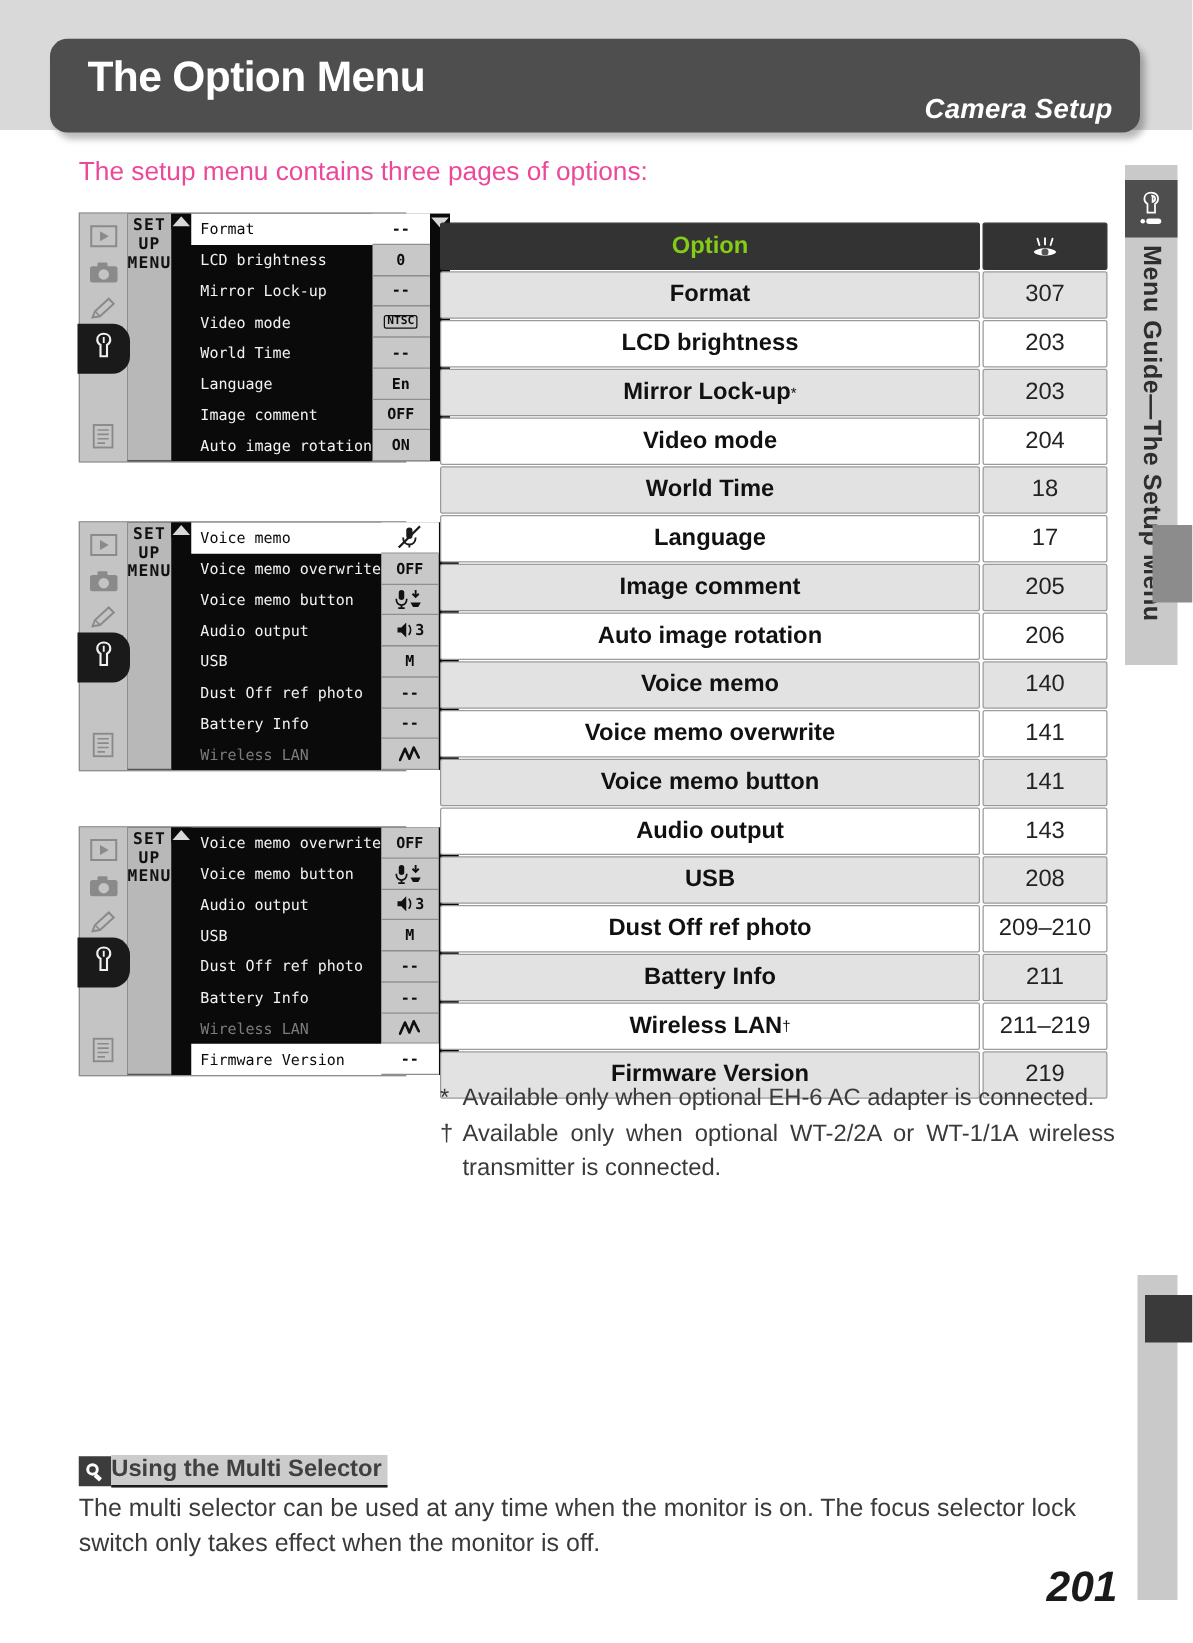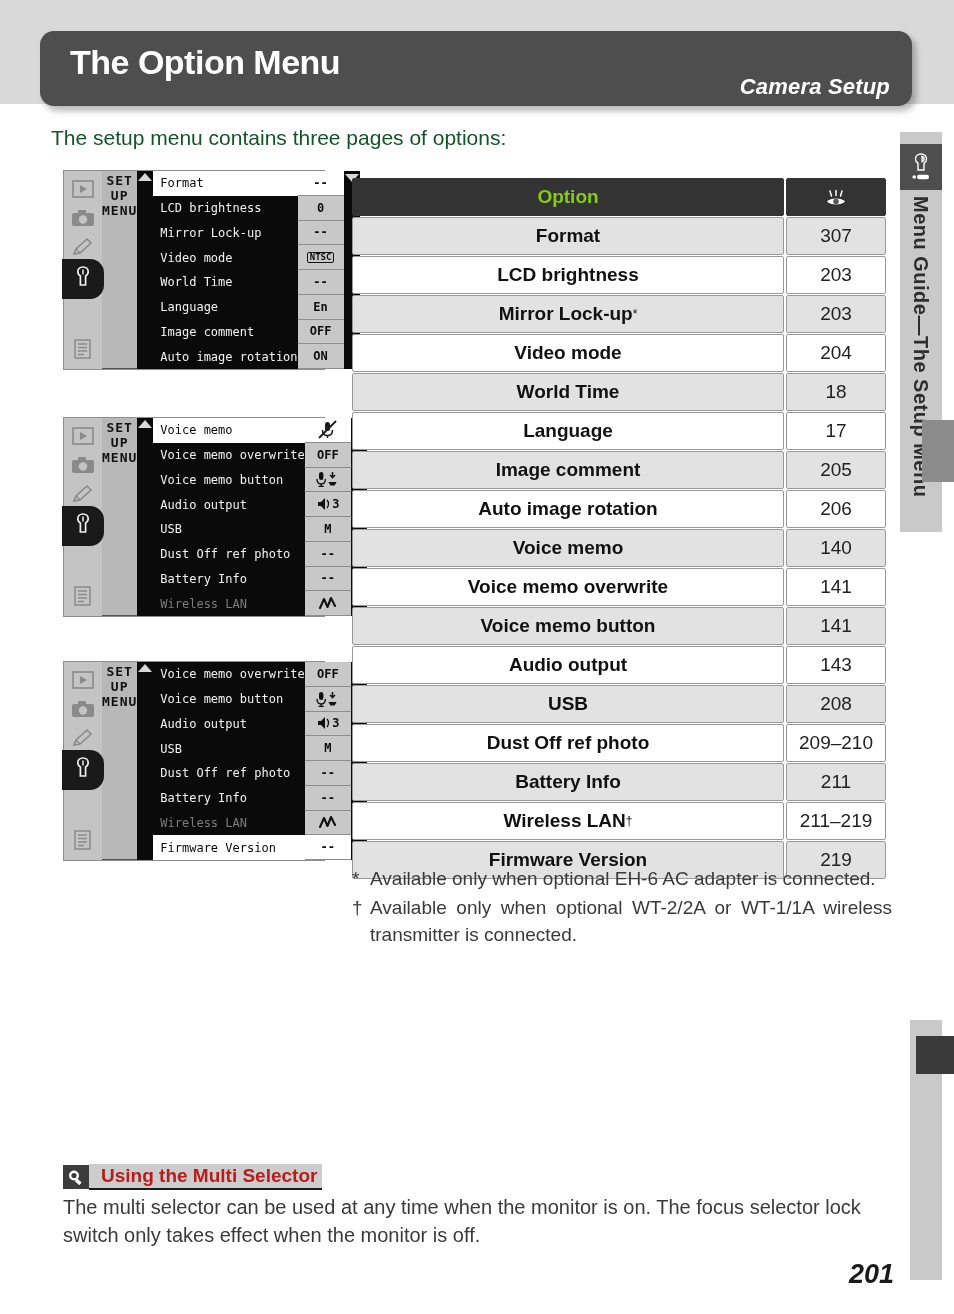--- a/index.html
+++ b/index.html
@@ -49,23 +49,23 @@
     color: #ffffff;
     font-size: 22px;
     font-style: italic;
     font-weight: bold;
     letter-spacing: 0.2px;
   }
 
   
   .intro {
     position: absolute;
-    left: 51px; top: 126px;
+    left: 63px; top: 126px;
     font-size: 21px;
-    color: #14532d;
+    color: #ec4899;
   }
 
   
   .side-rail {
     position: absolute;
     right: 12px; top: 132px;
     width: 42px;
     height: 400px;
     background: #c9c9c9;
   }
@@ -308,36 +308,36 @@
   .tip-icon {
     width: 26px; height: 24px;
     background: #3c3c3c;
     display: flex;
     align-items: center;
     justify-content: center;
     flex: 0 0 26px;
   }
   .tip-title {
     background: #cccccc;
-    color: #b91c1c;
+    color: #404040;
     font-size: 19px;
     font-weight: bold;
-    padding: 1px 5px 1px 12px;
+    padding: 1px 5px 1px 0;
     border-bottom: 2px solid #1a1a1a;
   }
   .tip-body {
     font-size: 20px;
     color: #3a3a3a;
     line-height: 1.4;
   }
 
   .page-num {
     position: absolute;
     right: 60px; bottom: 24px;
-    font-size: 27px;
+    font-size: 34px;
     font-style: italic;
     font-weight: bold;
     color: #1a1a1a;
   }
 </style>
 </head>
 <body>
 
 <div id="page">
 

